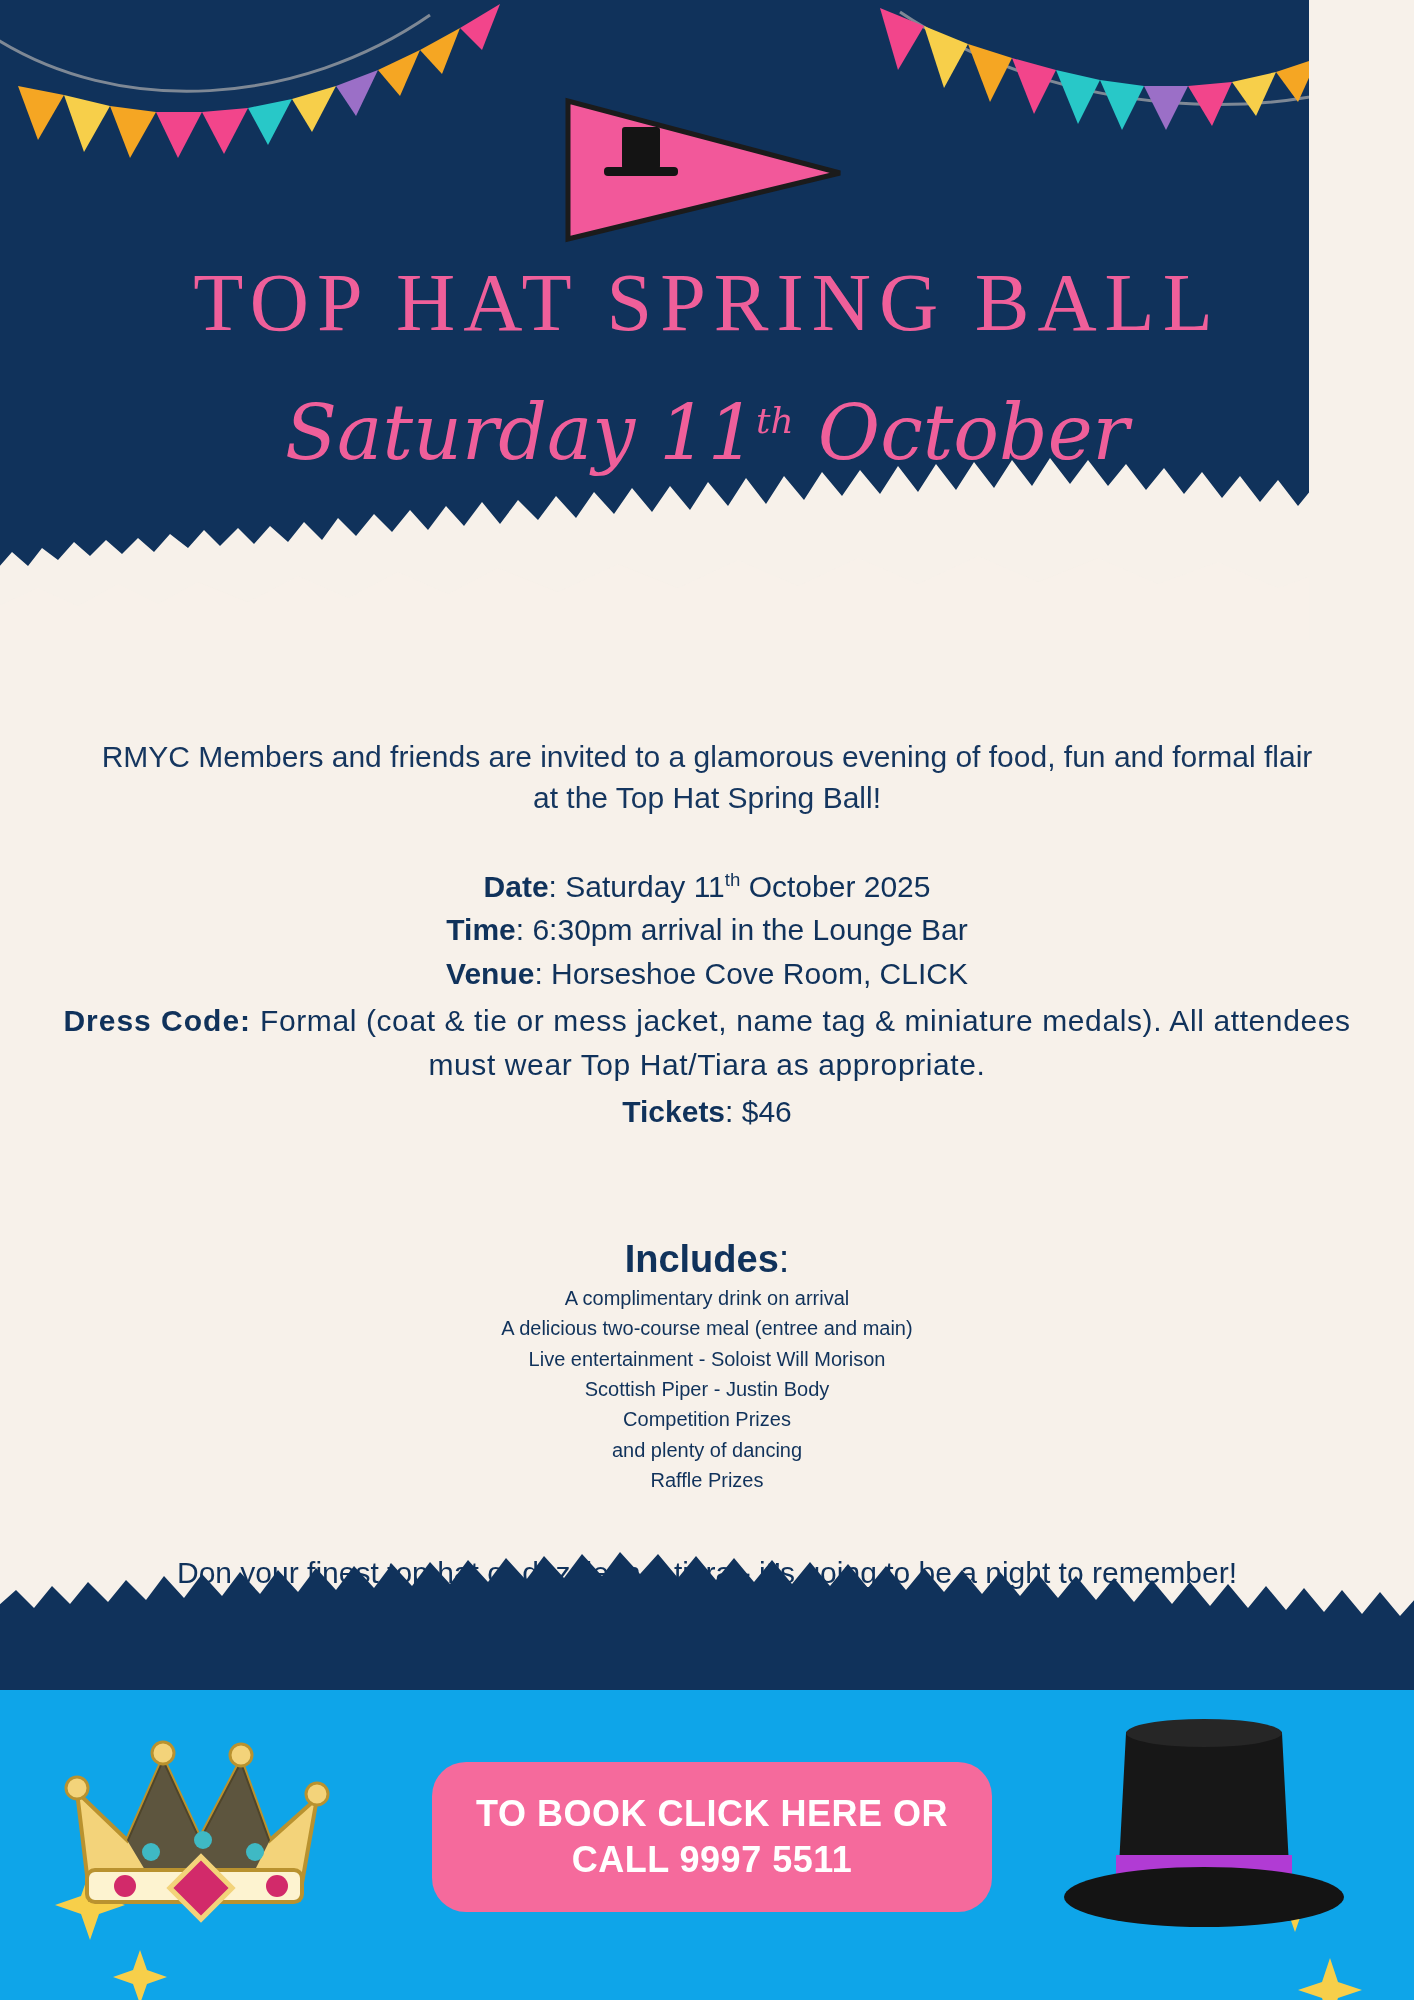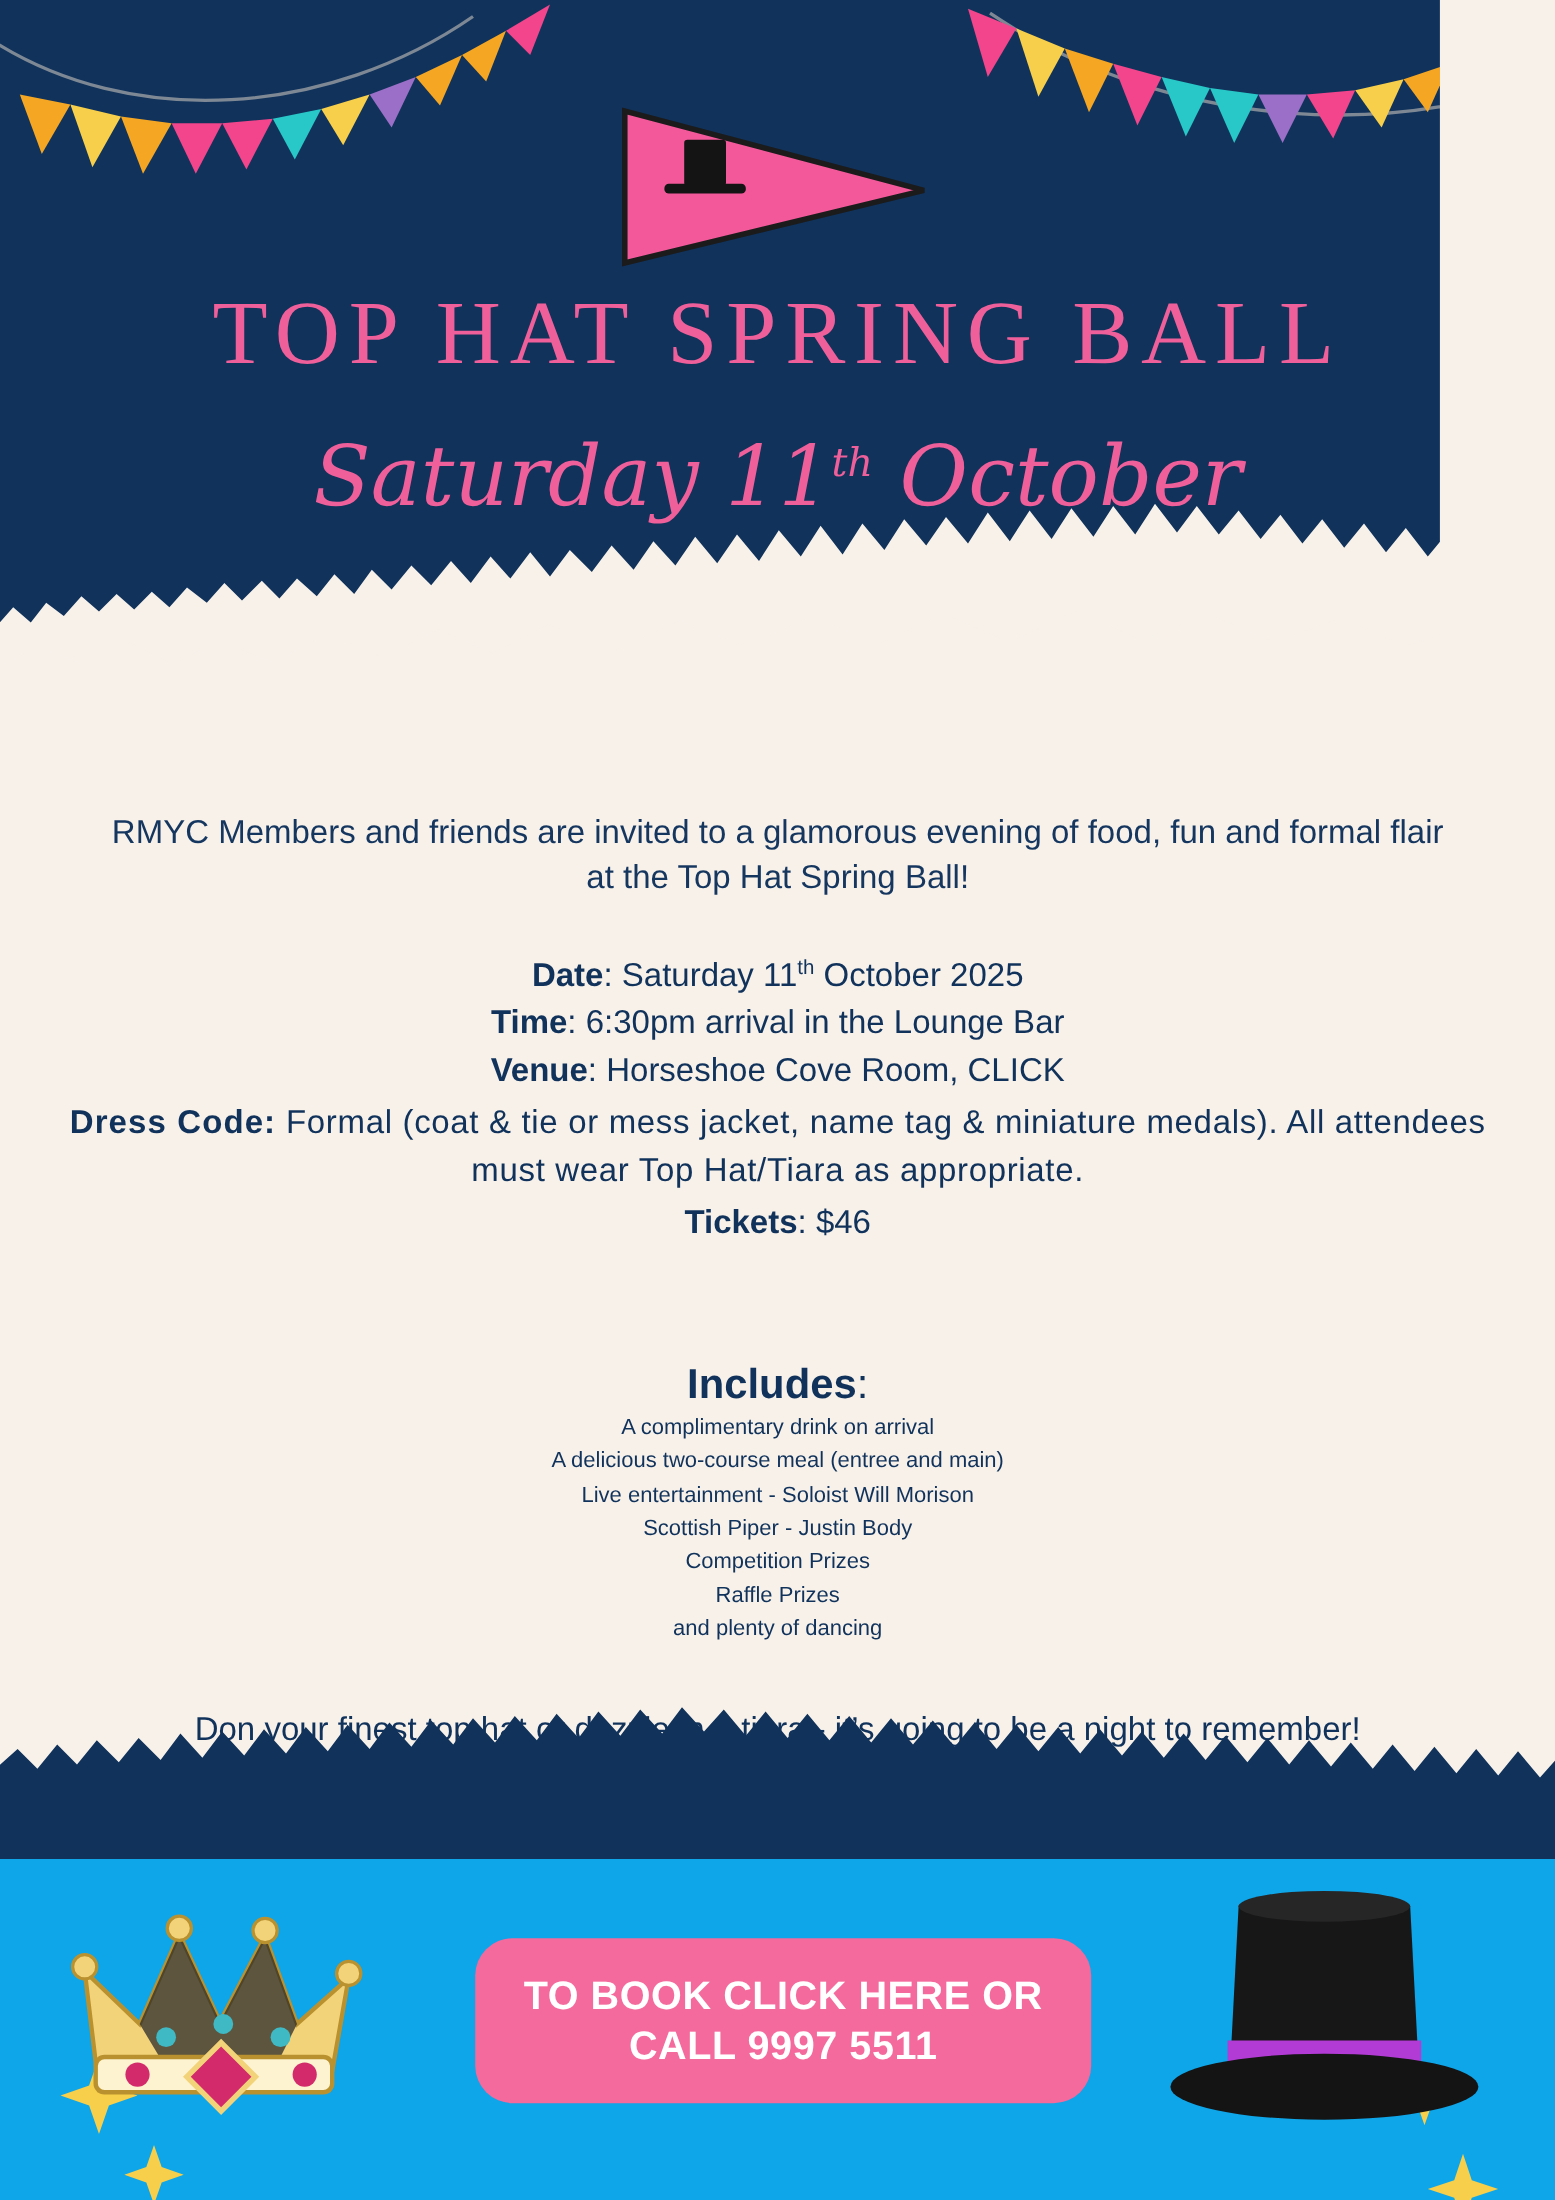--- a/index.html
+++ b/index.html
@@ -268,22 +268,22 @@
     <div class="includes-head">
       <span class="lbl">Includes</span><span>:</span>
     </div>
 
     <div class="includes-list">
       <div>A complimentary drink on arrival</div>
       <div>A delicious two-course meal (entree and main)</div>
       <div>Live entertainment - Soloist Will Morison</div>
       <div>Scottish Piper - Justin Body</div>
       <div>Competition Prizes</div>
+      <div>and plenty of dancing</div>
       <div>Raffle Prizes</div>
-      <div>and plenty of dancing</div>
     </div>
 
     <div class="closing">Don your finest top hat or dazzle in a tiara - it’s going to be a night to remember!</div>
   </div>
 
   <div class="bottom-panel">
 
     <svg class="bottom-torn" viewBox="0 0 1418 150" preserveAspectRatio="none">
       <path fill="#10325b" d="M0,66 L18,50 L36,68 L54,46 L72,64 L90,42 L110,62 L128,40 L148,60 L166,36
         L186,58 L204,34 L224,56 L242,32 L262,54 L280,30 L300,52 L318,28 L338,50 L356,26 L376,48 L394,24

